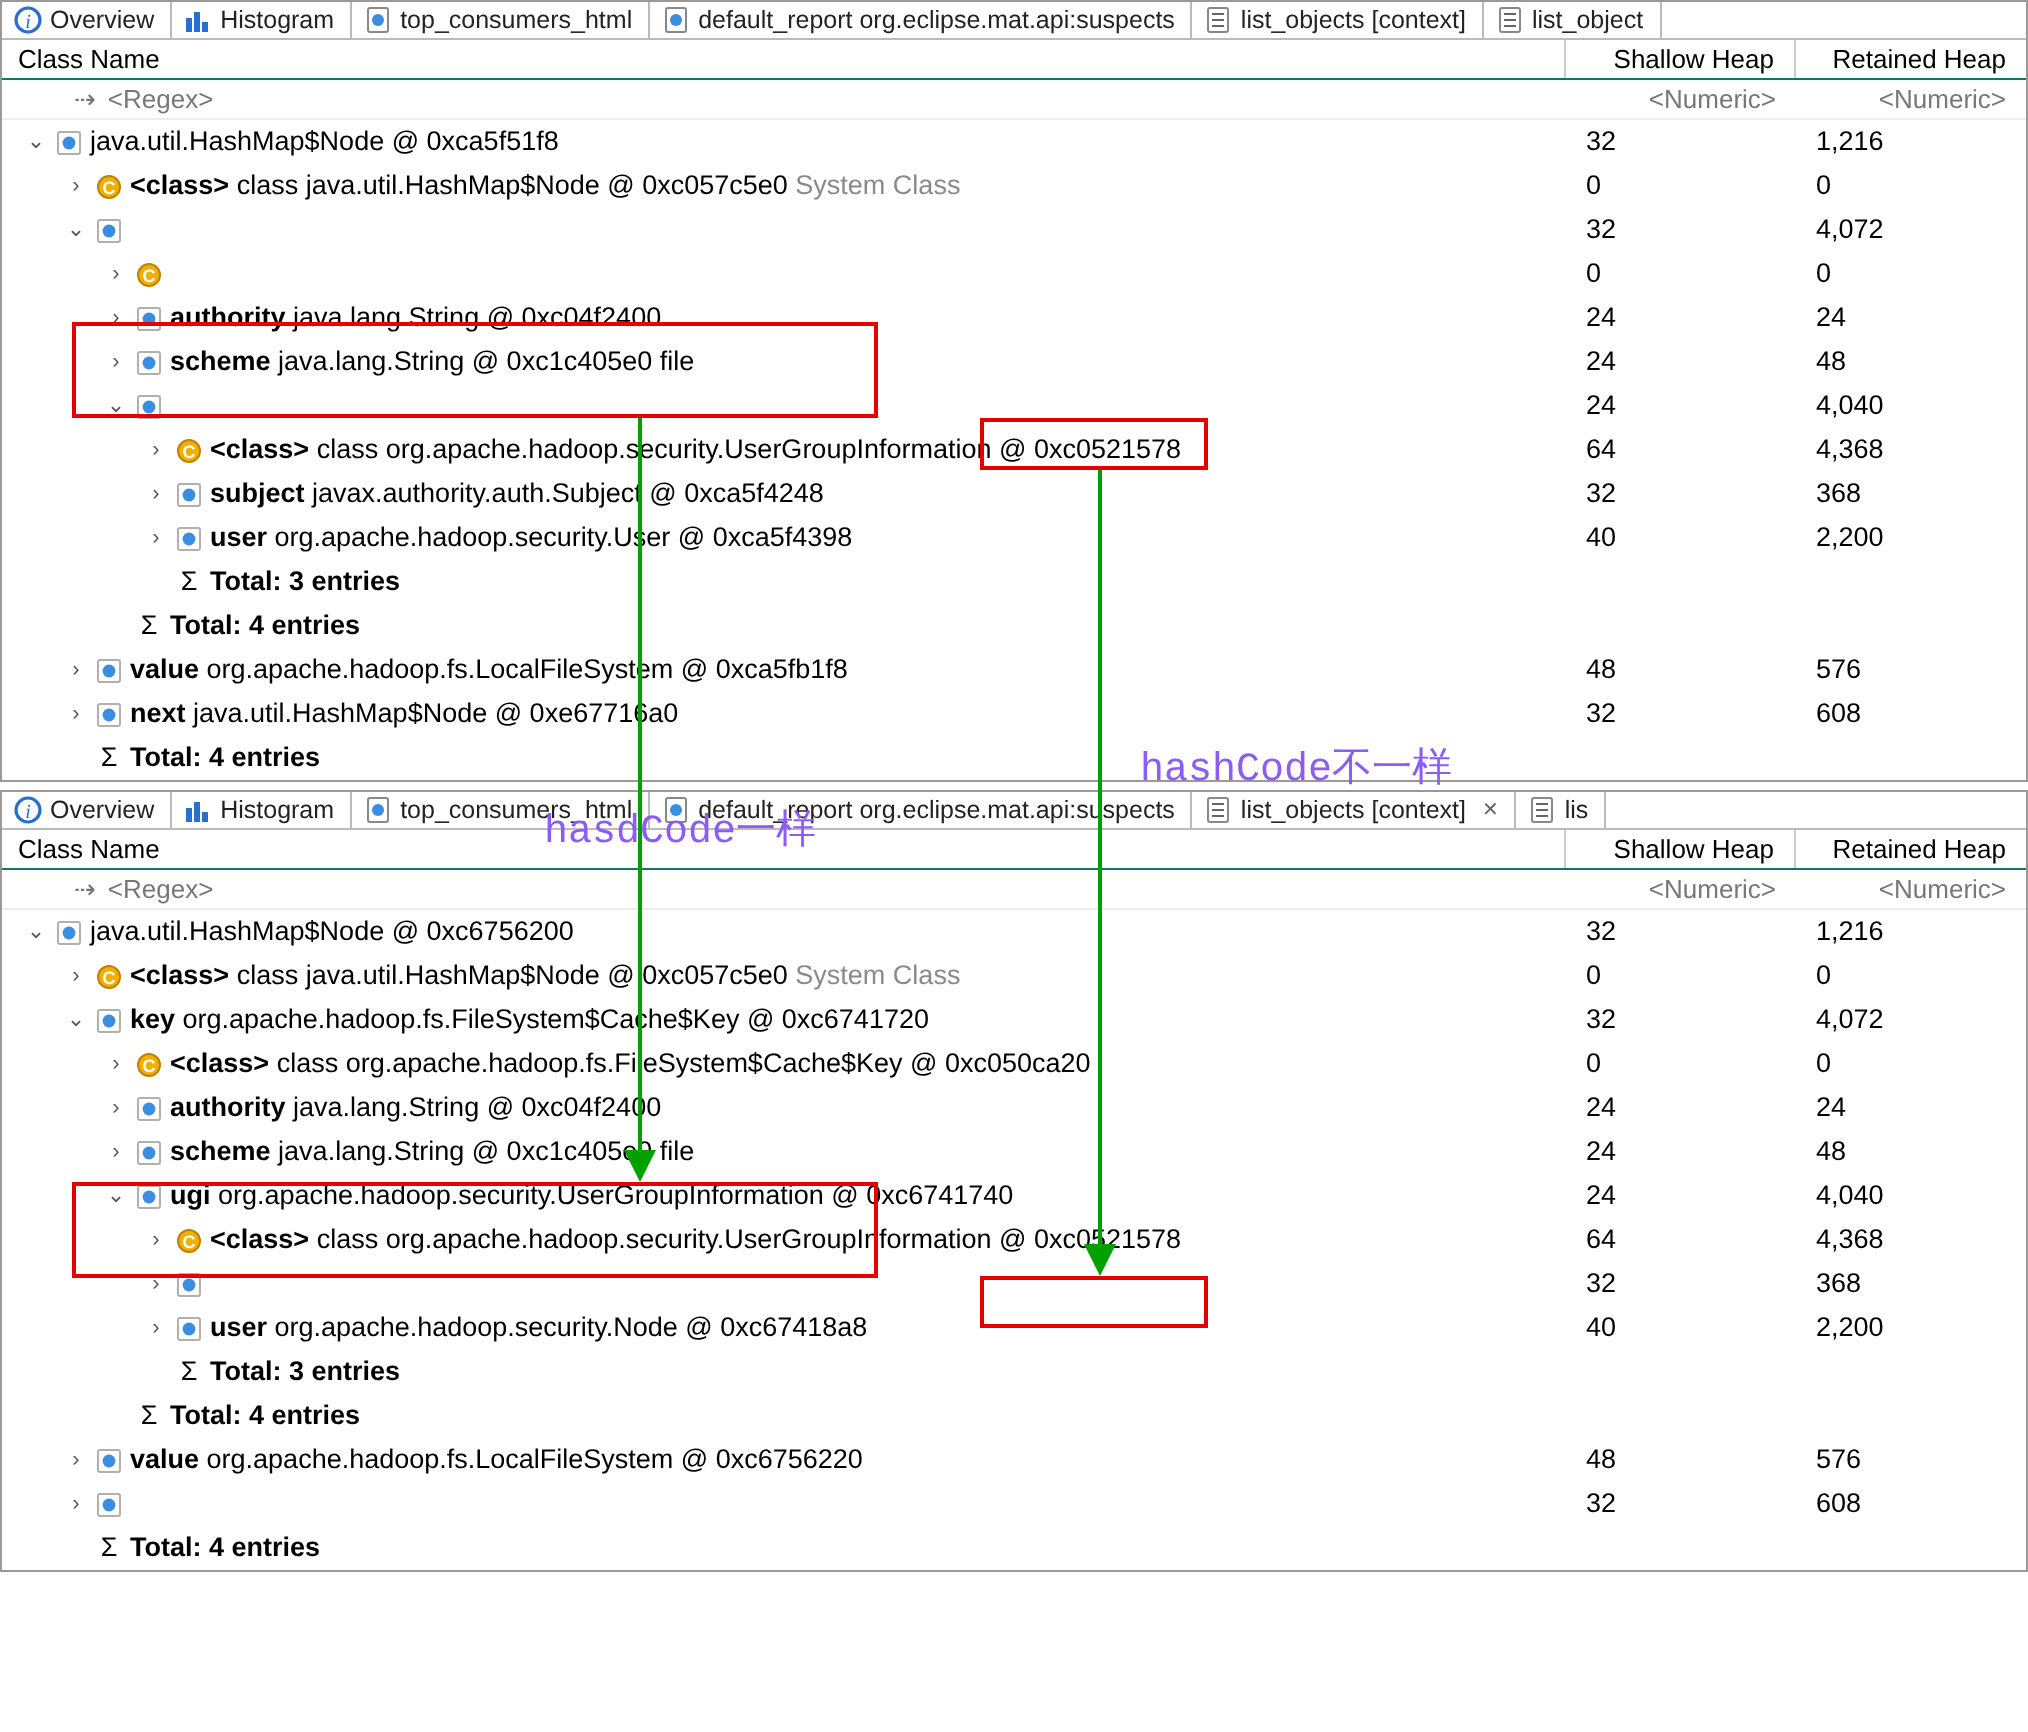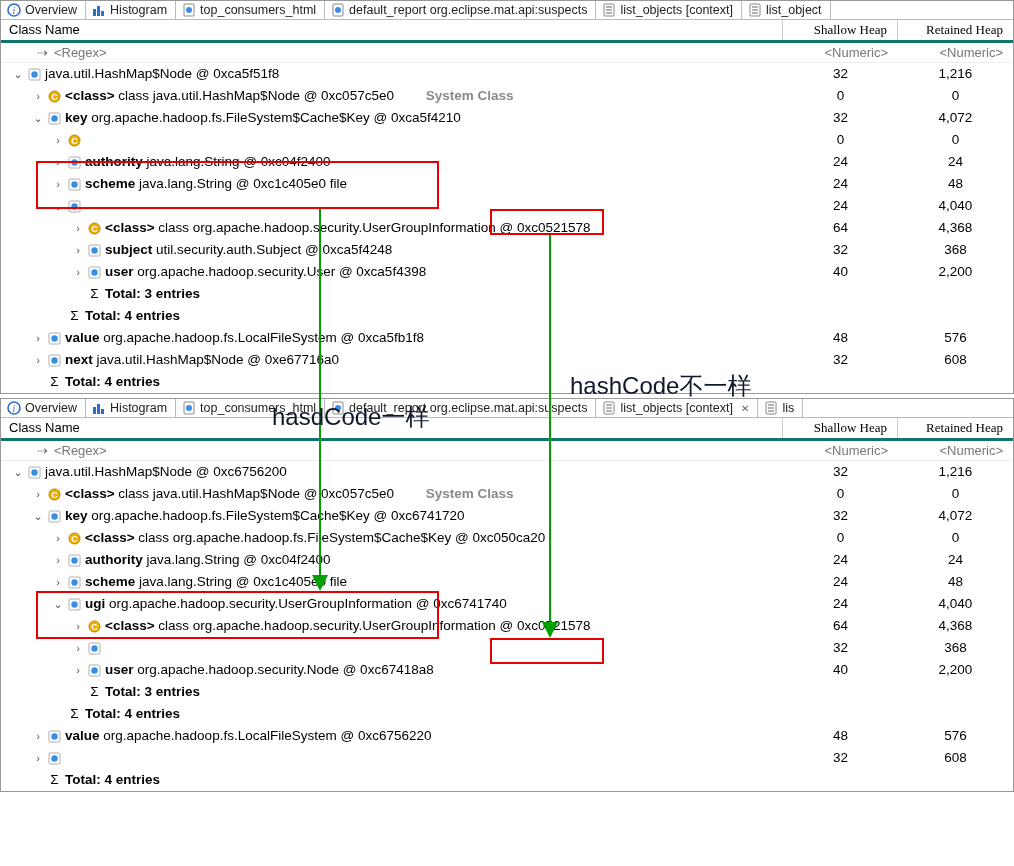--- a/index.html
+++ b/index.html
@@ -45,25 +45,25 @@
     flex-shrink: 0;
   }
   .close-x {
     font-size: 10px;
     color: #666;
     margin-left: 4px;
   }
   .headers {
     display: flex;
     background: #fff;
-    border-bottom: 3px solid #0f766e;
+    border-bottom: 1px solid #0f766e;
     font-size: 13px;
   }
   .headers .col-name { flex: 1; padding: 2px 8px; border-right: 1px solid #ccc; }
-  .headers .col-num { width: 115px; text-align: right; padding: 2px 10px; border-right: 1px solid #ccc; font-family: Liberation Serif, serif; }
+  .headers .col-num { width: 115px; text-align: right; padding: 2px 10px; border-right: 1px solid #ccc; }
   .headers .col-num:last-child { border-right: none; }
   .filter-row {
     display: flex;
     color: #777;
     border-bottom: 1px solid #eee;
     font-size: 13px;
   }
   .filter-row .col-name { flex: 1; padding: 2px 8px 2px 36px; display:flex; align-items:center; gap:6px; }
   .filter-row .col-num { width: 115px; text-align: right; padding: 2px 10px; }
   .tree-row {
@@ -75,37 +75,37 @@
   .tree-row .col-name {
     flex: 1;
     display: flex;
     align-items: center;
     padding-right: 6px;
     overflow: hidden;
     white-space: nowrap;
   }
   .tree-row .col-num {
     width: 115px;
-    text-align: center;
+    text-align: left;
     padding: 0 10px;
   }
   .tw { display:inline-block; width:14px; text-align:center; color:#555; cursor:pointer; font-size:11px; }
   .ind { display:inline-block; }
   .obj-ico {
     width:15px; height:15px; display:inline-flex; align-items:center; justify-content:center; margin:0 3px 0 2px; flex-shrink:0;
   }
   .bold { font-weight: 700; }
-  .sysclass { color: #8a8a8a; font-weight:700;margin-left:28px; }
+  .sysclass { color: #8a8a8a; font-weight:400; }
   .sigma { font-family: "Segoe UI Symbol", Arial; }
   .redbox { border: 2px solid #e60000; position: absolute; pointer-events: none; }
   .annot {
     position: absolute;
-    color: #0f172a;
-    font-size: 24px;
-    font-family: Liberation Sans, sans-serif;
+    color: #8b5cf6;
+    font-size: 20px;
+    font-family: Liberation Mono, monospace;
     pointer-events: none;
   }
   svg.arrow { position:absolute; pointer-events:none; }
 </style>
 </head>
 <body>
 
 <div class="panel" id="panel-top">
   <div class="tabbar" id="tabbar-top">
       <div class="tab">
@@ -215,21 +215,20 @@
       <div class="tree-row">
         <div class="col-name">
           <span class="ind" style="width: 30px;"></span>
           <span class="tw">⌄</span>
           <span class="obj-ico">
             <svg width="15" height="15">
               <rect x="2" y="2" width="11" height="11" rx="1" fill="#fff" stroke="#b0b0b0"></rect>
               <circle cx="7.5" cy="7.5" r="3.2" fill="#3a8de0"></circle>
             </svg>
           </span>
-          <span><span class="bold">key</span><span> org.apache.hadoop.fs.FileSystem$Cache$Key @ 0xca5f4210</span></span>
         </div>
         <div class="col-num">32</div>
         <div class="col-num">4,072</div>
       </div>
       <div class="tree-row">
         <div class="col-name">
           <span class="ind" style="width: 50px;"></span>
           <span class="tw">›</span>
           <span class="obj-ico">
             <svg width="15" height="15">
@@ -303,21 +302,21 @@
       <div class="tree-row">
         <div class="col-name">
           <span class="ind" style="width: 70px;"></span>
           <span class="tw">›</span>
           <span class="obj-ico">
             <svg width="15" height="15">
               <rect x="2" y="2" width="11" height="11" rx="1" fill="#fff" stroke="#b0b0b0"></rect>
               <circle cx="7.5" cy="7.5" r="3.2" fill="#3a8de0"></circle>
             </svg>
           </span>
-          <span><span class="bold">subject</span><span> util.security.auth.Subject @ 0xca5f4248</span></span>
+          <span><span class="bold">subject</span><span> javax.authority.auth.Subject @ 0xca5f4248</span></span>
         </div>
         <div class="col-num">32</div>
         <div class="col-num">368</div>
       </div>
       <div class="tree-row">
         <div class="col-name">
           <span class="ind" style="width: 70px;"></span>
           <span class="tw">›</span>
           <span class="obj-ico">
             <svg width="15" height="15">

